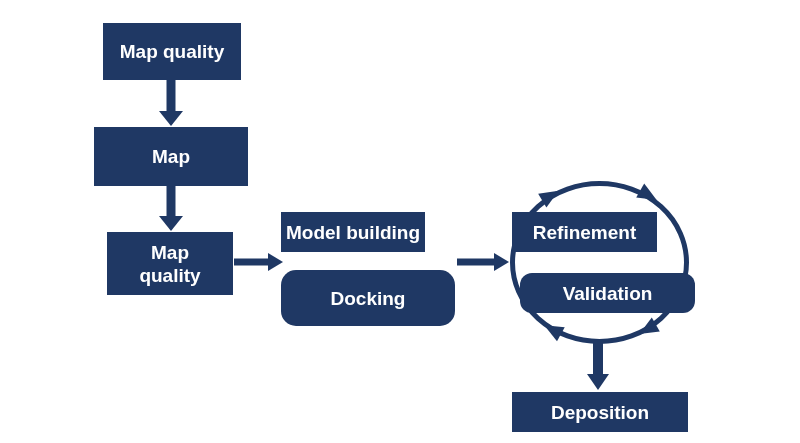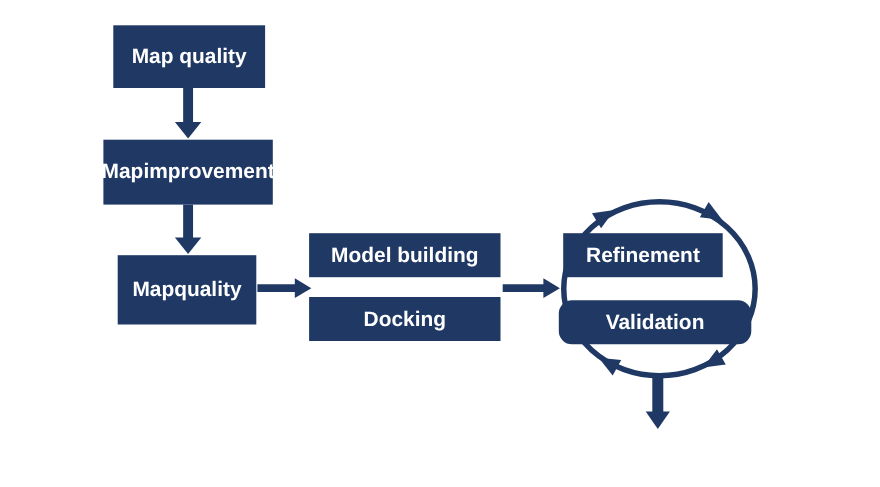--- a/index.html
+++ b/index.html
@@ -17,36 +17,37 @@
     left: 0; top: 0;
     width: 800px; height: 443px;
     color: var(--primary);
     z-index: 1;
   }
   .node {
     position: absolute;
     background: var(--primary);
     color: var(--box-text);
     display: flex;
+    flex-direction: column;
     align-items: center;
     justify-content: center;
     text-align: center;
     font-size: 19px;
     font-weight: 600;
     line-height: 23px;
     z-index: 2;
     box-sizing: border-box;
   }
   .node-map-quality     { left: 103px; top:  23px; width: 138px; height: 57px; }
   .node-map-improvement { left:  94px; top: 127px; width: 154px; height: 59px; }
   .node-map-symmetry    { left: 107px; top: 232px; width: 126px; height: 63px; }
-  .node-model-building  { left: 281px; top: 212px; width: 174px; height: 40px; }
-  .node-docking         { left: 281px; top: 270px; width: 174px; height: 40px; }
+  .node-model-building  { left: 281px; top: 212px; width: 144px; height: 40px; }
+  .node-docking         { left: 281px; top: 270px; width: 174px; height: 56px; border-radius: 15px; }
   .node-refinement      { left: 512px; top: 212px; width: 145px; height: 40px; }
-  .node-validation      { left: 508px; top: 273px; width: 175px; height: 40px; border-radius: 12px; }
+  .node-validation      { left: 520px; top: 273px; width: 175px; height: 40px; border-radius: 12px; }
   .node-deposition      { left: 512px; top: 392px; width: 176px; height: 40px; }
 </style>
 </head>
 <body>
 
 <div class="stage">
 
   <svg class="arrows-layer" viewBox="0 0 800 443" xmlns="http://www.w3.org/2000/svg">
 
     <ellipse cx="599.5" cy="262.5" rx="87" ry="79" fill="none" stroke="currentColor" stroke-width="5"></ellipse>
@@ -81,21 +82,20 @@
       <polygon points="587,374 609,374 598,390" fill="currentColor"></polygon>
     </g>
   </svg>
 
   <div class="node node-map-quality">
     <span>Map quality</span>
   </div>
 
   <div class="node node-map-improvement">
     <span>Map</span>
-    <span>improvement</span>
   </div>
 
   <div class="node node-map-symmetry">
     <span>Map</span>
     <span>quality</span>
   </div>
 
   <div class="node node-model-building">
     <span>Model building</span>
   </div>
@@ -105,14 +105,17 @@
   </div>
 
   <div class="node node-refinement">
     <span>Refinement</span>
   </div>
 
   <div class="node node-validation">
     <span>Validation</span>
   </div>
 
+  <div class="node node-deposition">
+    <span>Deposition</span>
+  </div>
 
 </div>
 
 </body></html>

